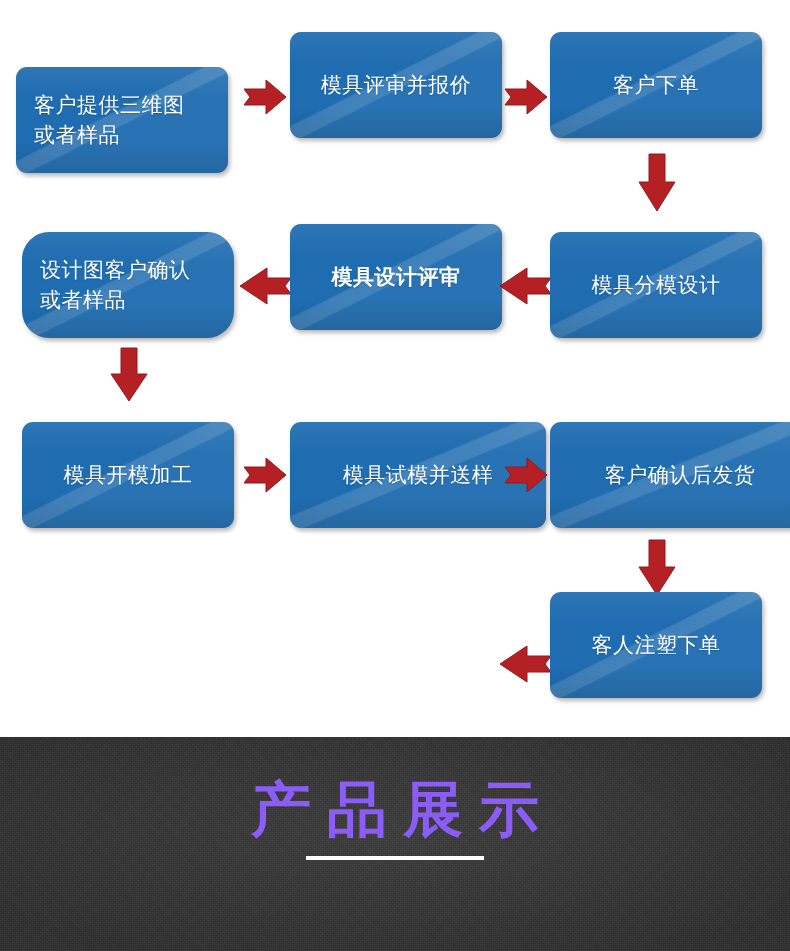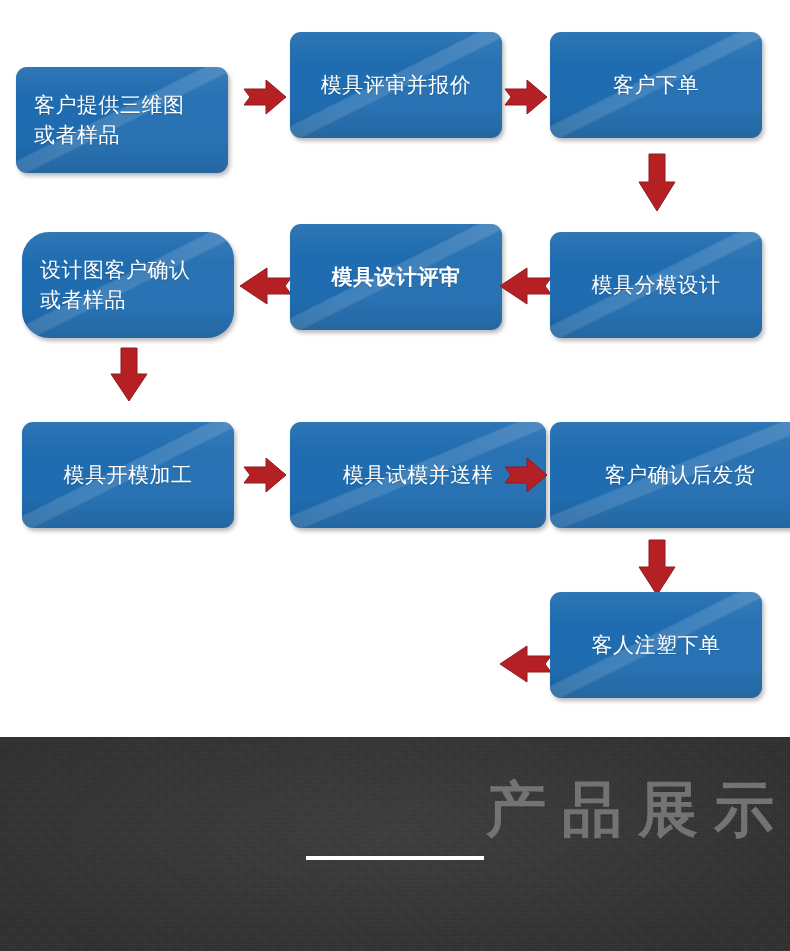--- a/index.html
+++ b/index.html
@@ -111,22 +111,22 @@
     position: absolute;
     inset: 0;
     background: radial-gradient(ellipse at 50% 45%, rgba(255,255,255,0.035) 0%, rgba(0,0,0,0.10) 85%);
     pointer-events: none;
   }
   #banner-title {
     position: absolute;
     left: 0;
     top: 777px;
     width: 790px;
-    text-align: right;
-    color: #737373;
+    text-align: center;
+    color: #8b5cf6;
     font-size: 60px;
     line-height: 66px;
     font-weight: bold;
     letter-spacing: 16px;
     text-indent: 16px;
     font-family: "Liberation Sans", "DejaVu Sans", sans-serif;
   }
   #banner-underline {
     position: absolute;
     left: 306px;

